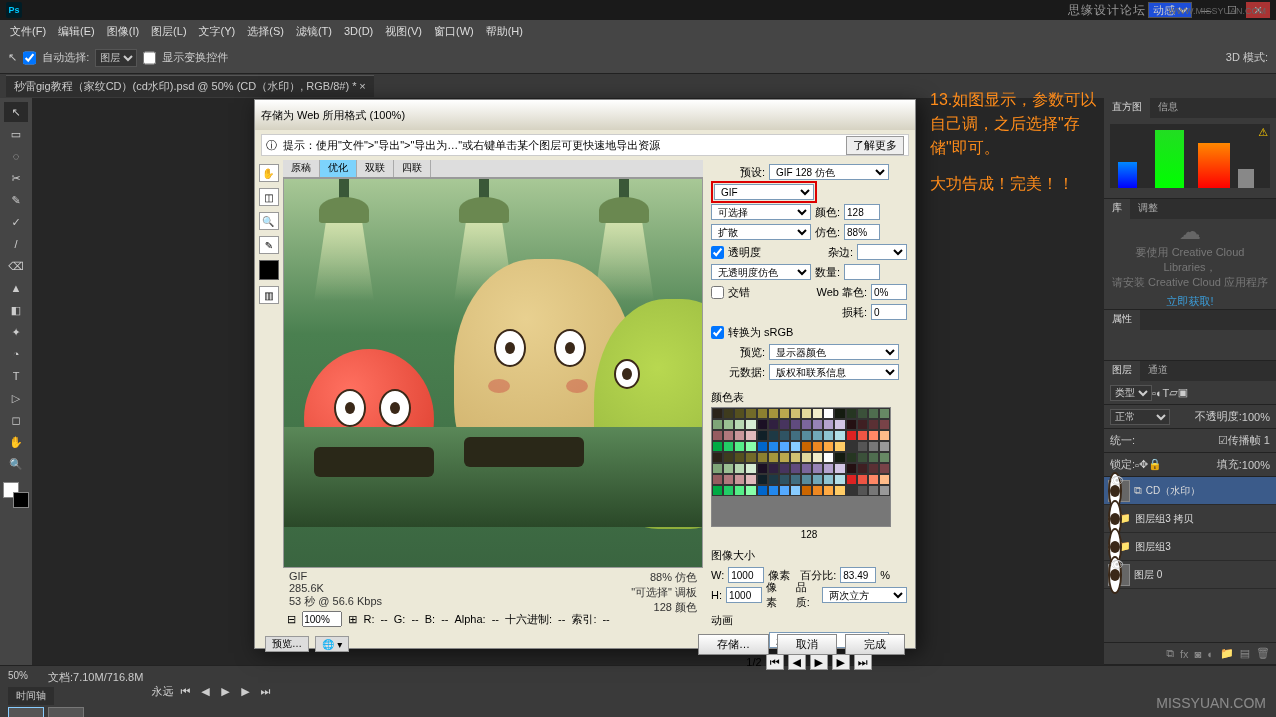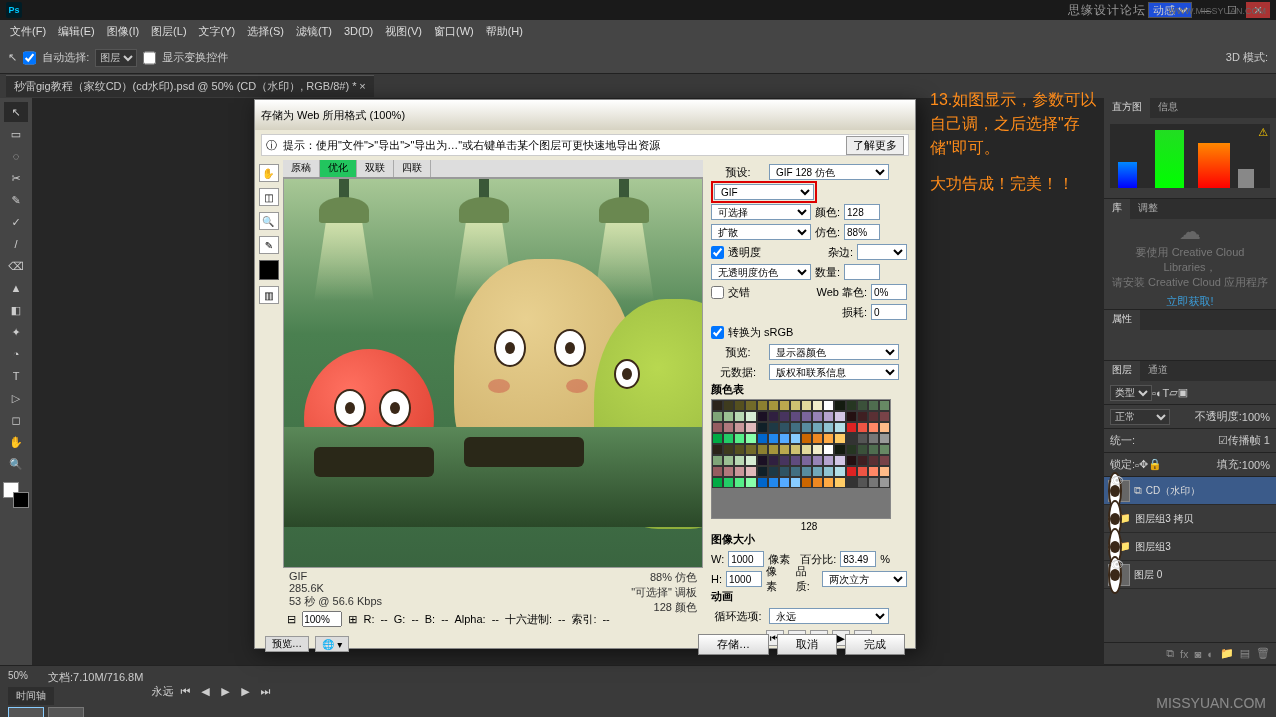--- a/index.html
+++ b/index.html
@@ -59,47 +59,47 @@
 .dlg-title{height:30px;background:linear-gradient(#fff,#d6d2c2);display:flex;align-items:center;padding:0 6px;font-size:11px}
 .dlg-tip{height:22px;background:#fff;border:1px solid #ccc;margin:4px 6px;display:flex;align-items:center;padding:0 4px;gap:6px;font-size:10px}
 .dlg-tip .tipbtn{margin-left:auto;border:1px solid #999;background:#eee;padding:1px 6px;cursor:pointer}
 .dlg-body{display:flex;height:470px}
 .dlg-left{width:28px;padding:4px;display:flex;flex-direction:column;gap:6px}
 .dlg-left .dtool{width:20px;height:18px;border:1px solid #999;background:#fff;cursor:pointer;display:flex;align-items:center;justify-content:center;font-size:10px}
 .dlg-left .swatch{width:20px;height:20px;background:#000;border:1px solid #666}
 .dlg-preview{width:420px;display:flex;flex-direction:column}
 .preview-tabs{height:18px;display:flex;background:#ddd;border-bottom:1px solid #999}
 .preview-tabs .pvtab{padding:1px 8px;font-size:10px;border-right:1px solid #aaa;cursor:pointer}
-.preview-tabs .pvtab.active{background:#22c55e}
+.preview-tabs .pvtab.active{background:#7dd3fc}
 .preview-img{flex:1;background:#fff;border:1px solid #999;position:relative;overflow:hidden}
 .cartoon{width:100%;height:100%;background:linear-gradient(180deg,#a8c896 0%,#4a8050 40%,#3a6540 100%);position:relative}
 .lamp{position:absolute;top:0;width:60px;height:100px}
 .lamp::before{content:"";position:absolute;top:0;left:25px;width:10px;height:20px;background:#3a5838}
 .lamp::after{content:"";position:absolute;top:18px;left:5px;width:50px;height:26px;background:#6a8850;border-radius:50% 50% 10% 10%}
 .lamp .glow{position:absolute;top:42px;left:0;width:60px;height:80px;background:linear-gradient(180deg,rgba(255,255,200,.6),rgba(255,255,200,0));clip-path:polygon(20% 0,80% 0,100% 100%,0 100%)}
 .character{position:absolute;border-radius:50%}
 .tomato{left:20px;top:170px;width:130px;height:140px;background:radial-gradient(circle at 35% 30%,#ff7060,#d83828);}
 .potato{left:170px;top:80px;width:180px;height:240px;background:radial-gradient(circle at 40% 25%,#e8d090,#c8a860);border-radius:45% 45% 40% 40%}
 .avocado{left:310px;top:120px;width:160px;height:230px;background:radial-gradient(circle at 40% 30%,#b8d850,#88a838);border-radius:45% 45% 40% 40%}
 .eye{position:absolute;width:32px;height:38px;background:#fff;border-radius:50%;border:2px solid #3a2818}
 .eye::after{content:"";position:absolute;width:10px;height:12px;background:#3a2818;border-radius:50%;top:50%;left:50%;transform:translate(-50%,-50%)}
 .blush{position:absolute;width:22px;height:14px;background:rgba(200,60,60,.4);border-radius:50%}
 .table{position:absolute;bottom:40px;left:0;right:0;height:100px;background:linear-gradient(180deg,#5a8858,#2a4828)}
 .tray{position:absolute;width:120px;height:30px;background:#2a2818;border-radius:6px}
 .preview-info{height:40px;background:#ece9d8;padding:2px 6px;display:flex;justify-content:space-between;font-size:10px;color:#333}
 .preview-toolbar{height:22px;display:flex;align-items:center;gap:6px;font-size:10px;padding:0 4px}
 .preview-toolbar input{width:40px;height:16px;font-size:10px}
 .dlg-right{flex:1;padding:2px 8px;font-size:10px;color:#000}
 .dlg-right .row{display:flex;align-items:center;height:20px;gap:4px}
-.dlg-right .row label{width:54px;text-align:center}
+.dlg-right .row label{width:54px;text-align:right}
 .dlg-right select,.dlg-right input[type=text]{border:1px solid #7a9ab8;background:#fff;height:16px;font-size:10px;padding:0 2px}
 .dlg-right select.w1{width:100px}
 .dlg-right input.num{width:36px}
 .dlg-right .gifbox{border:2px solid #d00;padding:1px}
-.dlg-right .section-head{font-weight:bold;margin-top:0;margin-bottom:2px}
+.dlg-right .section-head{font-weight:normal;margin-top:8px;margin-bottom:2px}
 .colortable{width:180px;height:120px;border:1px solid #888;background:#777;display:grid;grid-template-columns:repeat(16,1fr);grid-auto-rows:11px}
 .colortable div{border:1px solid #333}
 .dlg-right .ct-count{text-align:center;font-size:10px;margin-top:2px}
 .dlg-right .pagectl{display:flex;align-items:center;justify-content:center;gap:4px;margin-top:4px}
 .dlg-right .pagectl .pgbtn{width:18px;height:16px;border:1px solid #999;background:#eee;cursor:pointer;display:flex;align-items:center;justify-content:center}
 .dlg-buttons{height:28px;display:flex;align-items:center;justify-content:flex-start;gap:8px;padding:0 10px}
 .dlg-buttons .left-ctl{display:flex;gap:6px}
 .dlg-buttons .dlgbtn{border:1px solid #888;background:linear-gradient(#fff,#ddd);padding:2px 18px;cursor:pointer;font-size:11px}
 .dlg-buttons .spacer{flex:1}
 

